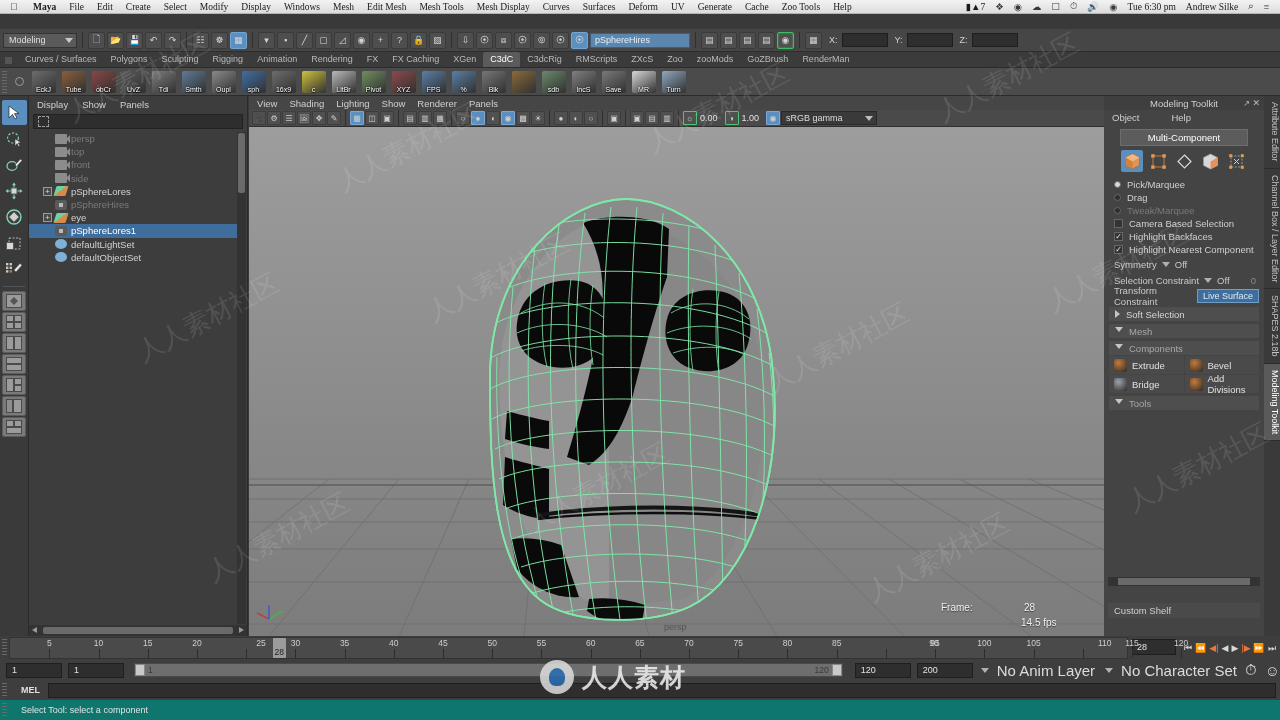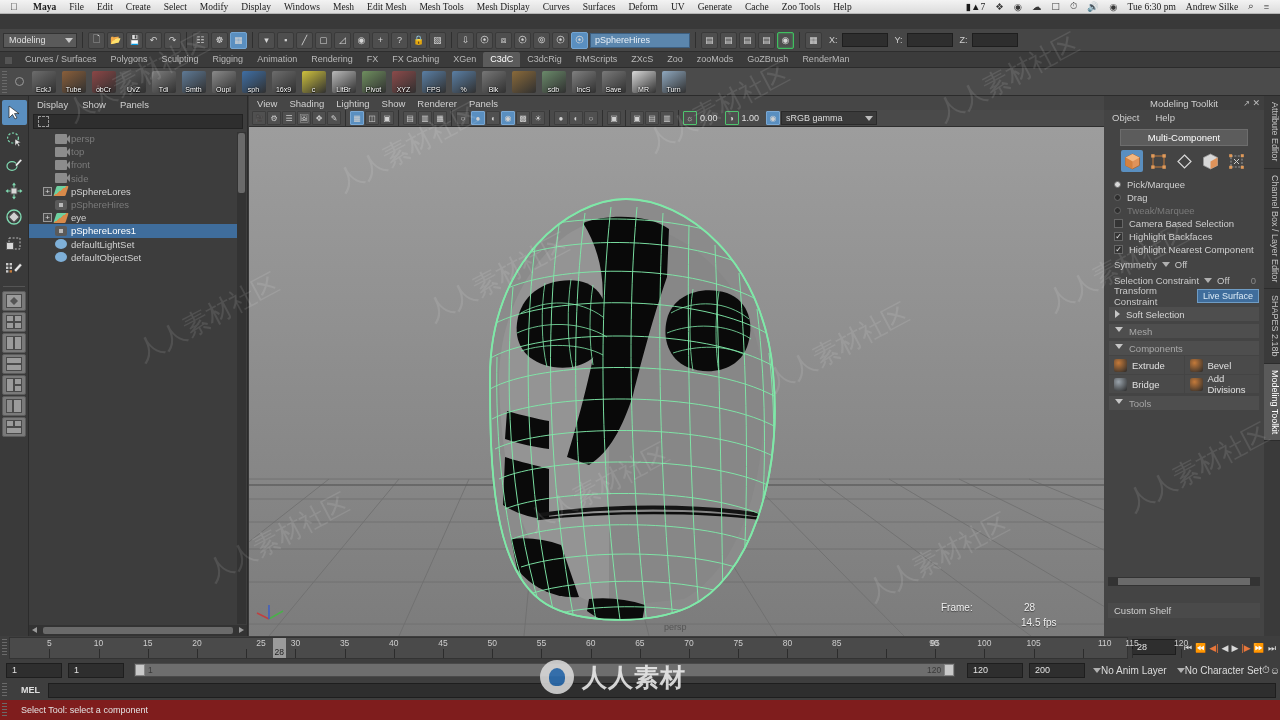--- a/index.html
+++ b/index.html
@@ -144,21 +144,21 @@
   .hud { position: absolute; font-size: 10px; color: #f0f0f0; text-shadow: 0 1px 1px rgba(0,0,0,.5); }
   .axisname { position: absolute; left: 415px; bottom: 4px; font-size: 9px; color: #555; }
   .cursor { position: absolute; left: 789px; top: 392px; width: 0; height: 0; z-index: 40; }
 
   
   .rdock { position: absolute; top: 96px; left: 1104px; width: 160px; height: 540px; background: #444; }
   .rtitle { height: 14px; background: #3f3f3f; display: flex; align-items: center; justify-content: center;
             font-size: 9.5px; color: #cfcfcf; position: relative; }
   .rtitle .x { position: absolute; right: 4px; font-size: 9px; color: #bbb; }
   .rtitle .pop { position: absolute; right: 14px; font-size: 8px; color: #bbb; }
-  .rmenu { height: 15px; display: flex; align-items: center; gap: 16px; padding-left: 8px; font-size: 9.5px; color: #cfcfcf; }
+  .rmenu { height: 15px; display: flex; align-items: center; gap: 32px; padding-left: 8px; font-size: 9.5px; color: #cfcfcf; }
   .mcbtn { margin: 4px 16px 4px 16px; height: 17px; background: #5c5c5c; border: 1px solid #6d6d6d;
            display: flex; align-items: center; justify-content: center; font-size: 9.5px; color: #fff; }
   .modeicons { display: flex; justify-content: center; gap: 4px; margin: 3px 0 6px 0; }
   .mode { width: 22px; height: 22px; border-radius: 2px; display: flex; align-items: center; justify-content: center; }
   .mode.on { background: #5a8fc0; }
   .optrow { display: flex; align-items: center; height: 13px; padding-left: 10px; font-size: 9.5px; color: #d0d0d0; }
   .optrow.dim { color: #7a7a7a; }
   .radio { width: 7px; height: 7px; border-radius: 50%; background: #2e2e2e; border: 1px solid #666; margin-right: 6px; }
   .radio.on { background: #d8d8d8; }
   .chk { width: 9px; height: 9px; background: #343434; border: 1px solid #666; margin-right: 6px;
@@ -201,27 +201,27 @@
 
   
   .rangerow { position: absolute; top: 660px; left: 0; width: 1280px; height: 20px; background: #3e3e3e; display: flex; align-items: center; }
   .rfield { width: 56px; height: 15px; background: #2e2e2e; border: 1px solid #1e1e1e; color: #e2e2e2;
             font-size: 9px; display: flex; align-items: center; padding-left: 5px; margin-left: 6px; }
   .rangebar { position: relative; flex: 1; height: 14px; background: #6e6e6e; border: 1px solid #4a4a4a;
               margin: 0 6px 0 10px; display: flex; align-items: center; }
   .rhandle { width: 10px; height: 12px; background: #c9c9c9; border: 1px solid #888; }
   .rangebar .lbl { font-size: 8.5px; color: #3a3a3a; padding: 0 3px; }
   .rangebar .lbl.right { margin-left: auto; }
-  .rsmall { font-size: 10px; color: #dcdcdc; margin-left: 0; }
+  .rsmall { font-size: 15px; color: #dcdcdc; margin-left: 8px; }
 
   
   .cmdline { position: absolute; top: 680px; left: 0; width: 1280px; height: 20px; background: #3e3e3e; display: flex; align-items: center; }
   .mellbl { font-size: 9px; color: #e0e0e0; font-weight: bold; margin: 0 8px 0 12px; }
   .cmdfield { flex: 1; height: 15px; background: #2e2e2e; border: 1px solid #1e1e1e; margin-right: 4px; }
-  .helpline { position: absolute; top: 700px; left: 0; width: 1280px; height: 20px; background: #7f1d1d;
+  .helpline { position: absolute; top: 700px; left: 0; width: 1280px; height: 20px; background: #0f766e;
               display: flex; align-items: center; }
   .helptxt { font-size: 9px; color: #e2e2e2; margin-left: 12px; }
   .hlgrip { width: 5px; height: 14px; background: repeating-linear-gradient(#6a6a6a 0 1px, transparent 1px 3px); margin: 0 2px; }
 
   
   .wm { position: absolute; inset: 0; pointer-events: none; z-index: 60; opacity: .10; }
   .wm span { position: absolute; color: #fff; font-size: 26px; transform: rotate(-28deg); white-space: nowrap; }
   .centerwm { position: absolute; left: 540px; top: 660px; z-index: 61; display: flex; align-items: center; gap: 8px; opacity: .85; }
   .centerwm .circ { width: 34px; height: 34px; border-radius: 50%; background: #dedede; position: relative; }
   .centerwm .circ:after { content: ''; position: absolute; left: 9px; top: 8px; width: 16px; height: 18px;

